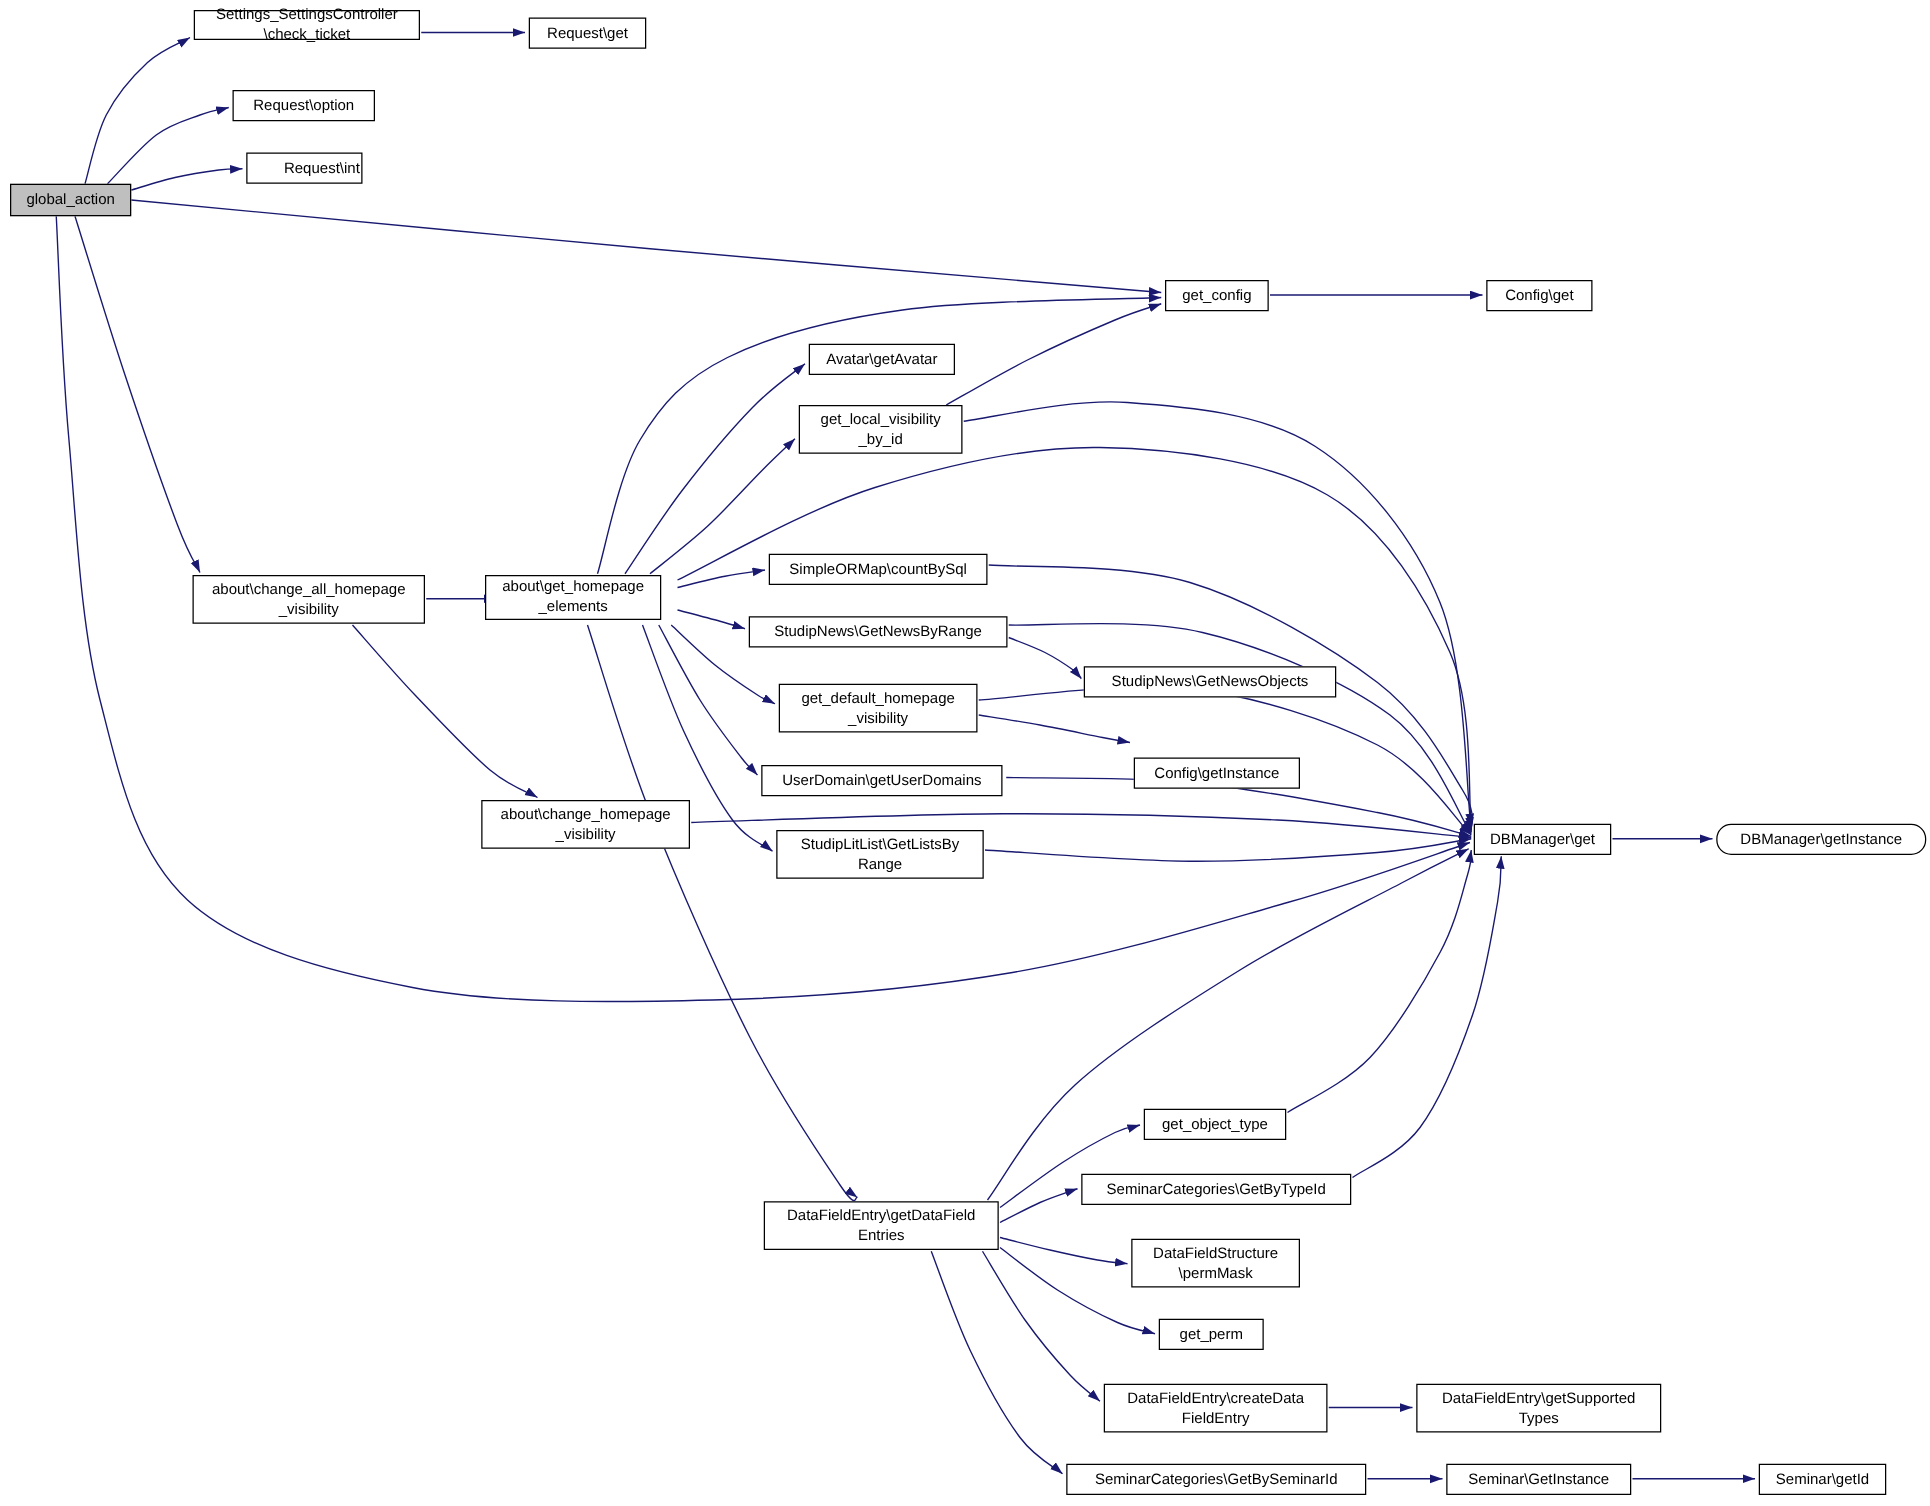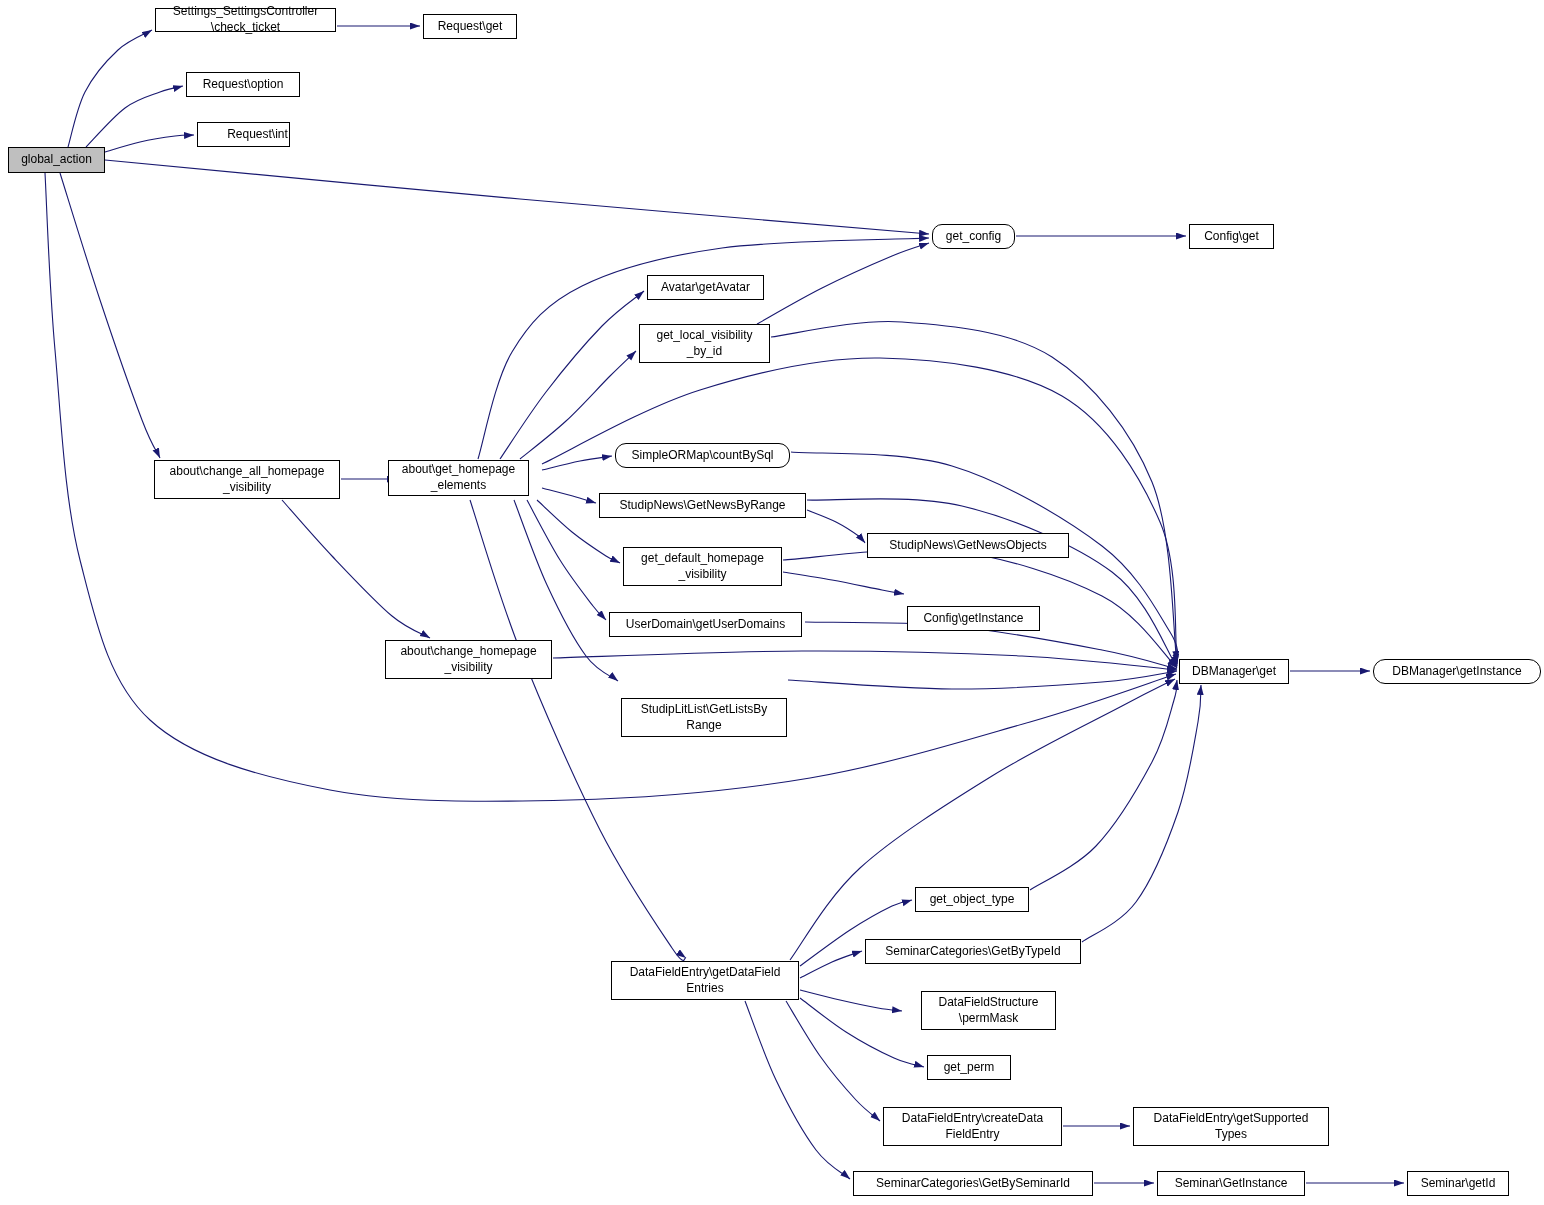--- a/index.html
+++ b/index.html
@@ -83,42 +83,42 @@
       </div>
       <div class="node" style="left: 423px; top: 14px; width: 94px; height: 25px; border-color: rgb(0, 0, 0);">
         <span>Request\get</span>
       </div>
       <div class="node" style="left: 186px; top: 72px; width: 114px; height: 25px; border-color: rgb(0, 0, 0);">
         <span>Request\option</span>
       </div>
       <div class="node" style="left: 197px; top: 122px; width: 93px; height: 25px; border-color: rgb(0, 0, 0); padding-left: 28px;">
         <span>Request\int</span>
       </div>
-      <div class="node" style="left: 932px; top: 224px; width: 83px; height: 25px; border-color: rgb(0, 0, 0); border-radius: 10px;">
+      <div class="node" style="left: 932px; top: 224px; width: 83px; height: 25px; border-color: rgb(0, 0, 0);">
         <span>get_config</span>
       </div>
       <div class="node" style="left: 1189px; top: 224px; width: 85px; height: 25px; border-color: rgb(0, 0, 0);">
         <span>Config\get</span>
       </div>
       <div class="node" style="left: 647px; top: 275px; width: 117px; height: 25px; border-color: rgb(0, 0, 0);">
         <span>Avatar\getAvatar</span>
       </div>
       <div class="node" style="left: 639px; top: 324px; width: 131px; height: 39px; border-color: rgb(0, 0, 0);">
         <span>get_local_visibility</span>
         <span>_by_id</span>
       </div>
       <div class="node" style="left: 154px; top: 460px; width: 186px; height: 39px; border-color: rgb(0, 0, 0);">
         <span>about\change_all_homepage</span>
         <span>_visibility</span>
       </div>
       <div class="node" style="left: 388px; top: 460px; width: 141px; height: 36px; border-color: rgb(0, 0, 0); align-items: center;">
         <span>about\get_homepage</span>
         <span>_elements</span>
       </div>
-      <div class="node" style="left: 615px; top: 443px; width: 175px; height: 25px; border-color: rgb(0, 0, 0); border-radius: 11px;">
+      <div class="node" style="left: 615px; top: 443px; width: 175px; height: 25px; border-color: rgb(0, 0, 0);">
         <span>SimpleORMap\countBySql</span>
       </div>
       <div class="node" style="left: 599px; top: 493px; width: 207px; height: 25px; border-color: rgb(0, 0, 0);">
         <span>StudipNews\GetNewsByRange</span>
       </div>
       <div class="node" style="left: 867px; top: 533px; width: 202px; height: 25px; border-color: rgb(0, 0, 0);">
         <span>StudipNews\GetNewsObjects</span>
       </div>
       <div class="node" style="left: 623px; top: 547px; width: 159px; height: 39px; border-color: rgb(0, 0, 0);">
         <span>get_default_homepage</span>
@@ -127,41 +127,41 @@
       <div class="node" style="left: 907px; top: 583px; width: 133px; height: 25px; border-color: rgb(0, 0, 0); margin-top: 23px;">
         <span>Config\getInstance</span>
       </div>
       <div class="node" style="left: 609px; top: 612px; width: 193px; height: 25px; border-color: rgb(0, 0, 0);">
         <span>UserDomain\getUserDomains</span>
       </div>
       <div class="node" style="left: 385px; top: 640px; width: 167px; height: 39px; border-color: rgb(0, 0, 0);">
         <span>about\change_homepage</span>
         <span>_visibility</span>
       </div>
-      <div class="node" style="left: 621px; top: 664px; width: 166px; height: 39px; border-color: rgb(0, 0, 0); margin-top: 34px;">
+      <div class="node" style="left: 621px; top: 664px; width: 166px; height: 39px; border-color: rgb(0, 0, 0);">
         <span>StudipLitList\GetListsBy</span>
         <span>Range</span>
       </div>
       <div class="node" style="left: 1179px; top: 659px; width: 110px; height: 25px; border-color: rgb(0, 0, 0);">
         <span>DBManager\get</span>
       </div>
       <div class="node" style="left: 1373px; top: 659px; width: 168px; height: 25px; border-color: rgb(0, 0, 0); border-radius: 12px;">
         <span>DBManager\getInstance</span>
       </div>
       <div class="node" style="left: 611px; top: 961px; width: 188px; height: 39px; border-color: rgb(0, 0, 0); text-align: right;">
         <span>DataFieldEntry\getDataField</span>
         <span>Entries</span>
       </div>
       <div class="node" style="left: 915px; top: 887px; width: 114px; height: 25px; border-color: rgb(0, 0, 0);">
         <span>get_object_type</span>
       </div>
       <div class="node" style="left: 865px; top: 939px; width: 216px; height: 25px; border-color: rgb(0, 0, 0);">
         <span>SeminarCategories\GetByTypeId</span>
       </div>
-      <div class="node" style="left: 905px; top: 991px; width: 135px; height: 39px; border-color: rgb(0, 0, 0); margin-left: 16px;">
+      <div class="node" style="left: 905px; top: 991px; width: 135px; height: 39px; border-color: rgb(0, 0, 0);">
         <span>DataFieldStructure</span>
         <span>\permMask</span>
       </div>
       <div class="node" style="left: 927px; top: 1055px; width: 84px; height: 25px; border-color: rgb(0, 0, 0);">
         <span>get_perm</span>
       </div>
       <div class="node" style="left: 883px; top: 1107px; width: 179px; height: 39px; border-color: rgb(0, 0, 0);">
         <span>DataFieldEntry\createData</span>
         <span>FieldEntry</span>
       </div>

